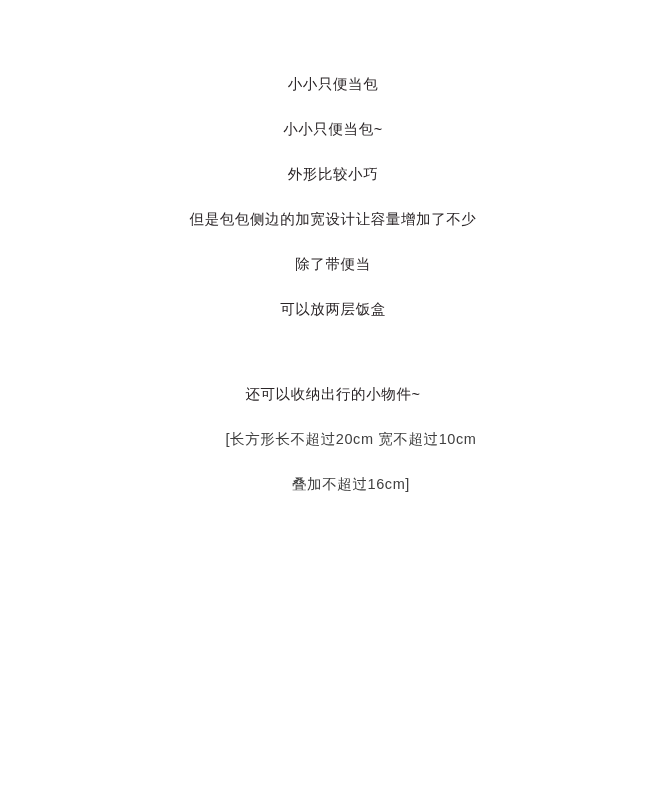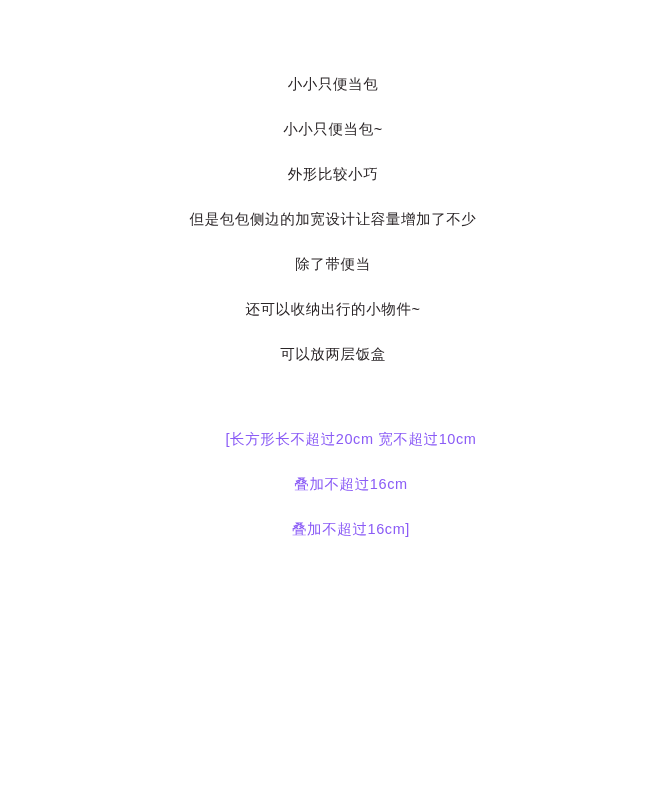--- a/index.html
+++ b/index.html
@@ -38,36 +38,35 @@
     height: 45px;
     display: flex;
     align-items: center;
     justify-content: center;
     white-space: nowrap;
   }
   .line.spacer-after {
     margin-bottom: 40px;
   }
   .line.dim {
-    color: #8b5cf6;
+    color: #404040;
     margin-left: 36px;
   }
 </style>
 </head>
 <body>
 
 <div class="page">
   <div class="content">
 
     <div class="line">小小只便当包</div>
     <div class="line">小小只便当包~</div>
     <div class="line">外形比较小巧</div>
     <div class="line">但是包包侧边的加宽设计让容量增加了不少</div>
     <div class="line">除了带便当</div>
+    <div class="line spacer-after">可以放两层饭盒</div>
     <div class="line">还可以收纳出行的小物件~</div>
-    <div class="line spacer-after">可以放两层饭盒</div>
 
     <div class="line dim">[长方形长不超过20cm 宽不超过10cm</div>
-    <div class="line dim">叠加不超过16cm</div>
     <div class="line dim">叠加不超过16cm]</div>
 
   </div>
 </div>
 
 </body></html>

